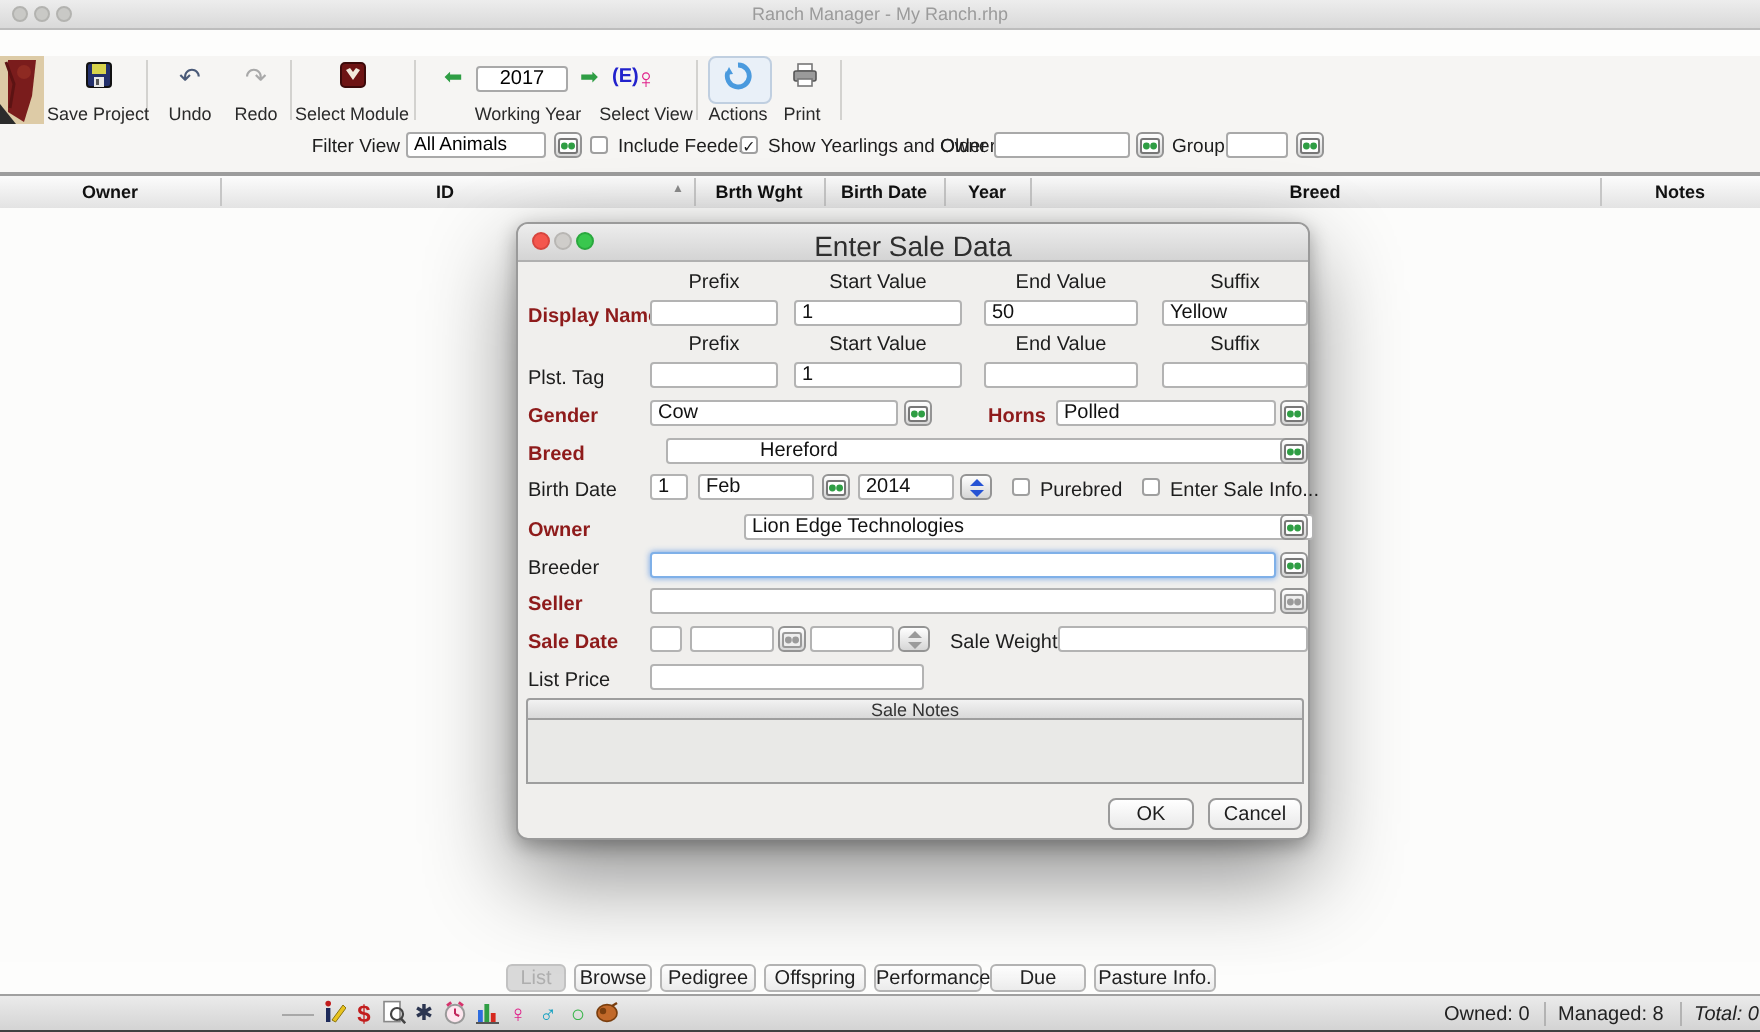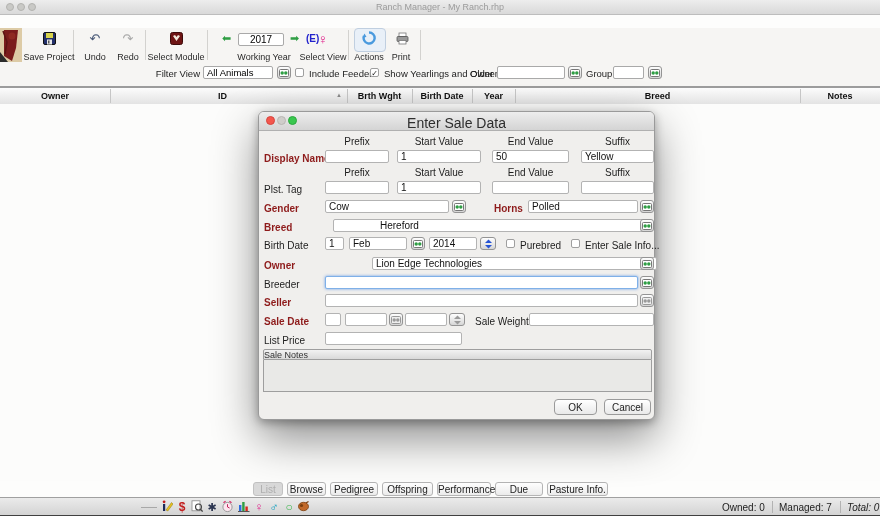--- a/index.html
+++ b/index.html
@@ -41,21 +41,21 @@
           box-shadow:0 18px 45px rgba(0,0,0,.45),0 3px 10px rgba(0,0,0,.3);box-sizing:border-box;}
   .dtitle{left:0;top:0;width:100%;height:18px;background:linear-gradient(#ededed,#d4d4d4);border-bottom:1px solid #b0b0b0;border-radius:5px 5px 0 0;}
   .dl{width:9px;height:9px;border-radius:50%;top:4px;box-sizing:border-box;}
   .dttl{left:0;top:3px;width:100%;text-align:center;font-size:14px;color:#2e2e2e;}
   .dlbl{font-size:10px;color:#1d1d1d;white-space:nowrap;}
   .req{color:#8e1b1b;font-weight:bold;}
   .chdr{font-size:10px;color:#1d1d1d;text-align:center;}
   .fld{height:13px;border:1px solid #b3b3b3;background:#fff;font-size:10px;padding:0 3px;box-sizing:border-box;border-radius:2px;font-family:"Liberation Sans",sans-serif;color:#111;}
   .fld.focus{border:1px solid #7fb0e8;box-shadow:0 0 3px rgba(90,150,230,.9);}
   .dbtn{height:16px;border:1px solid #9a9a9a;border-radius:4px;background:linear-gradient(#ffffff,#e9e9e9);font-size:10px;color:#1d1d1d;font-family:"Liberation Sans",sans-serif;padding:0;}
-  .noteshdr{background:linear-gradient(#f2f2f2,#d9d9d9);border:1px solid #9e9e9e;border-radius:2px 2px 0 0;font-size:9px;color:#333;text-align:left;height:11px;line-height:11px;box-sizing:border-box;}
+  .noteshdr{background:linear-gradient(#f2f2f2,#d9d9d9);border:1px solid #9e9e9e;border-radius:2px 2px 0 0;font-size:9px;color:#333;text-align:center;height:11px;line-height:11px;box-sizing:border-box;}
   .notesbody{background:#e9e9e7;border:1px solid #9e9e9e;border-top:none;box-sizing:border-box;resize:none;font-family:"Liberation Sans",sans-serif;font-size:10px;}
   
   .tab{top:482px;height:14px;border:1px solid #b5b5b5;border-radius:3px;background:linear-gradient(#ffffff,#ebebeb);
        font-size:10px;color:#222;text-align:center;line-height:13px;box-sizing:border-box;padding:0;font-family:"Liberation Sans",sans-serif;}
   .tab.active{background:#d9d9d9;border-color:#c2c2c2;color:#aeaeae;}
   
   .statusbar{left:0;top:497px;width:880px;height:19px;background:linear-gradient(#ebebeb,#d2d2d2);border-top:1px solid #a0a0a0;box-sizing:border-box;}
   .sicon{top:2px;width:14px;height:14px;text-align:center;font-size:12px;line-height:14px;}
   .sstat{top:4px;font-size:10px;color:#222;}
   .ssep{top:3px;width:1px;height:12px;background:#b3b3b3;}
@@ -246,21 +246,21 @@
     <div class="abs sicon" style="left:296px;">
       <svg width="13" height="12" viewBox="0 0 13 12">
           <ellipse cx="6.5" cy="6.5" rx="5" ry="4.2" fill="#c1692a" stroke="#7a3e0e" stroke-width="0.8"></ellipse>
           <circle cx="4.5" cy="5.5" r="1.6" fill="#7a3e0e"></circle>
           <path d="M9 3 L11.5 1.5" stroke="#7a3e0e" stroke-width="1.2"></path>
         </svg>
     </div>
 
     <span class="abs sstat" style="left:722px;">Owned: 0</span>
     <div class="abs ssep" style="left:772px;"></div>
-    <span class="abs sstat" style="left:779px;">Managed: 7</span>
+    <span class="abs sstat" style="left:779px;">Managed: 8</span>
     <div class="abs ssep" style="left:840px;"></div>
     <span class="abs sstat" style="left:847px;font-style:italic;">Total: 0</span>
   </div>
 
   <div class="abs dialog">
     <div class="abs dtitle">
       <div class="abs dl" style="left:7px;background:#f4564d;border:1px solid #d6453e;"></div>
       <div class="abs dl" style="left:18px;background:#cfcdca;border:1px solid #b8b6b3;"></div>
       <div class="abs dl" style="left:29px;background:#39c74e;border:1px solid #2aa83e;"></div>
       <div class="abs dttl">Enter Sale Data</div>

